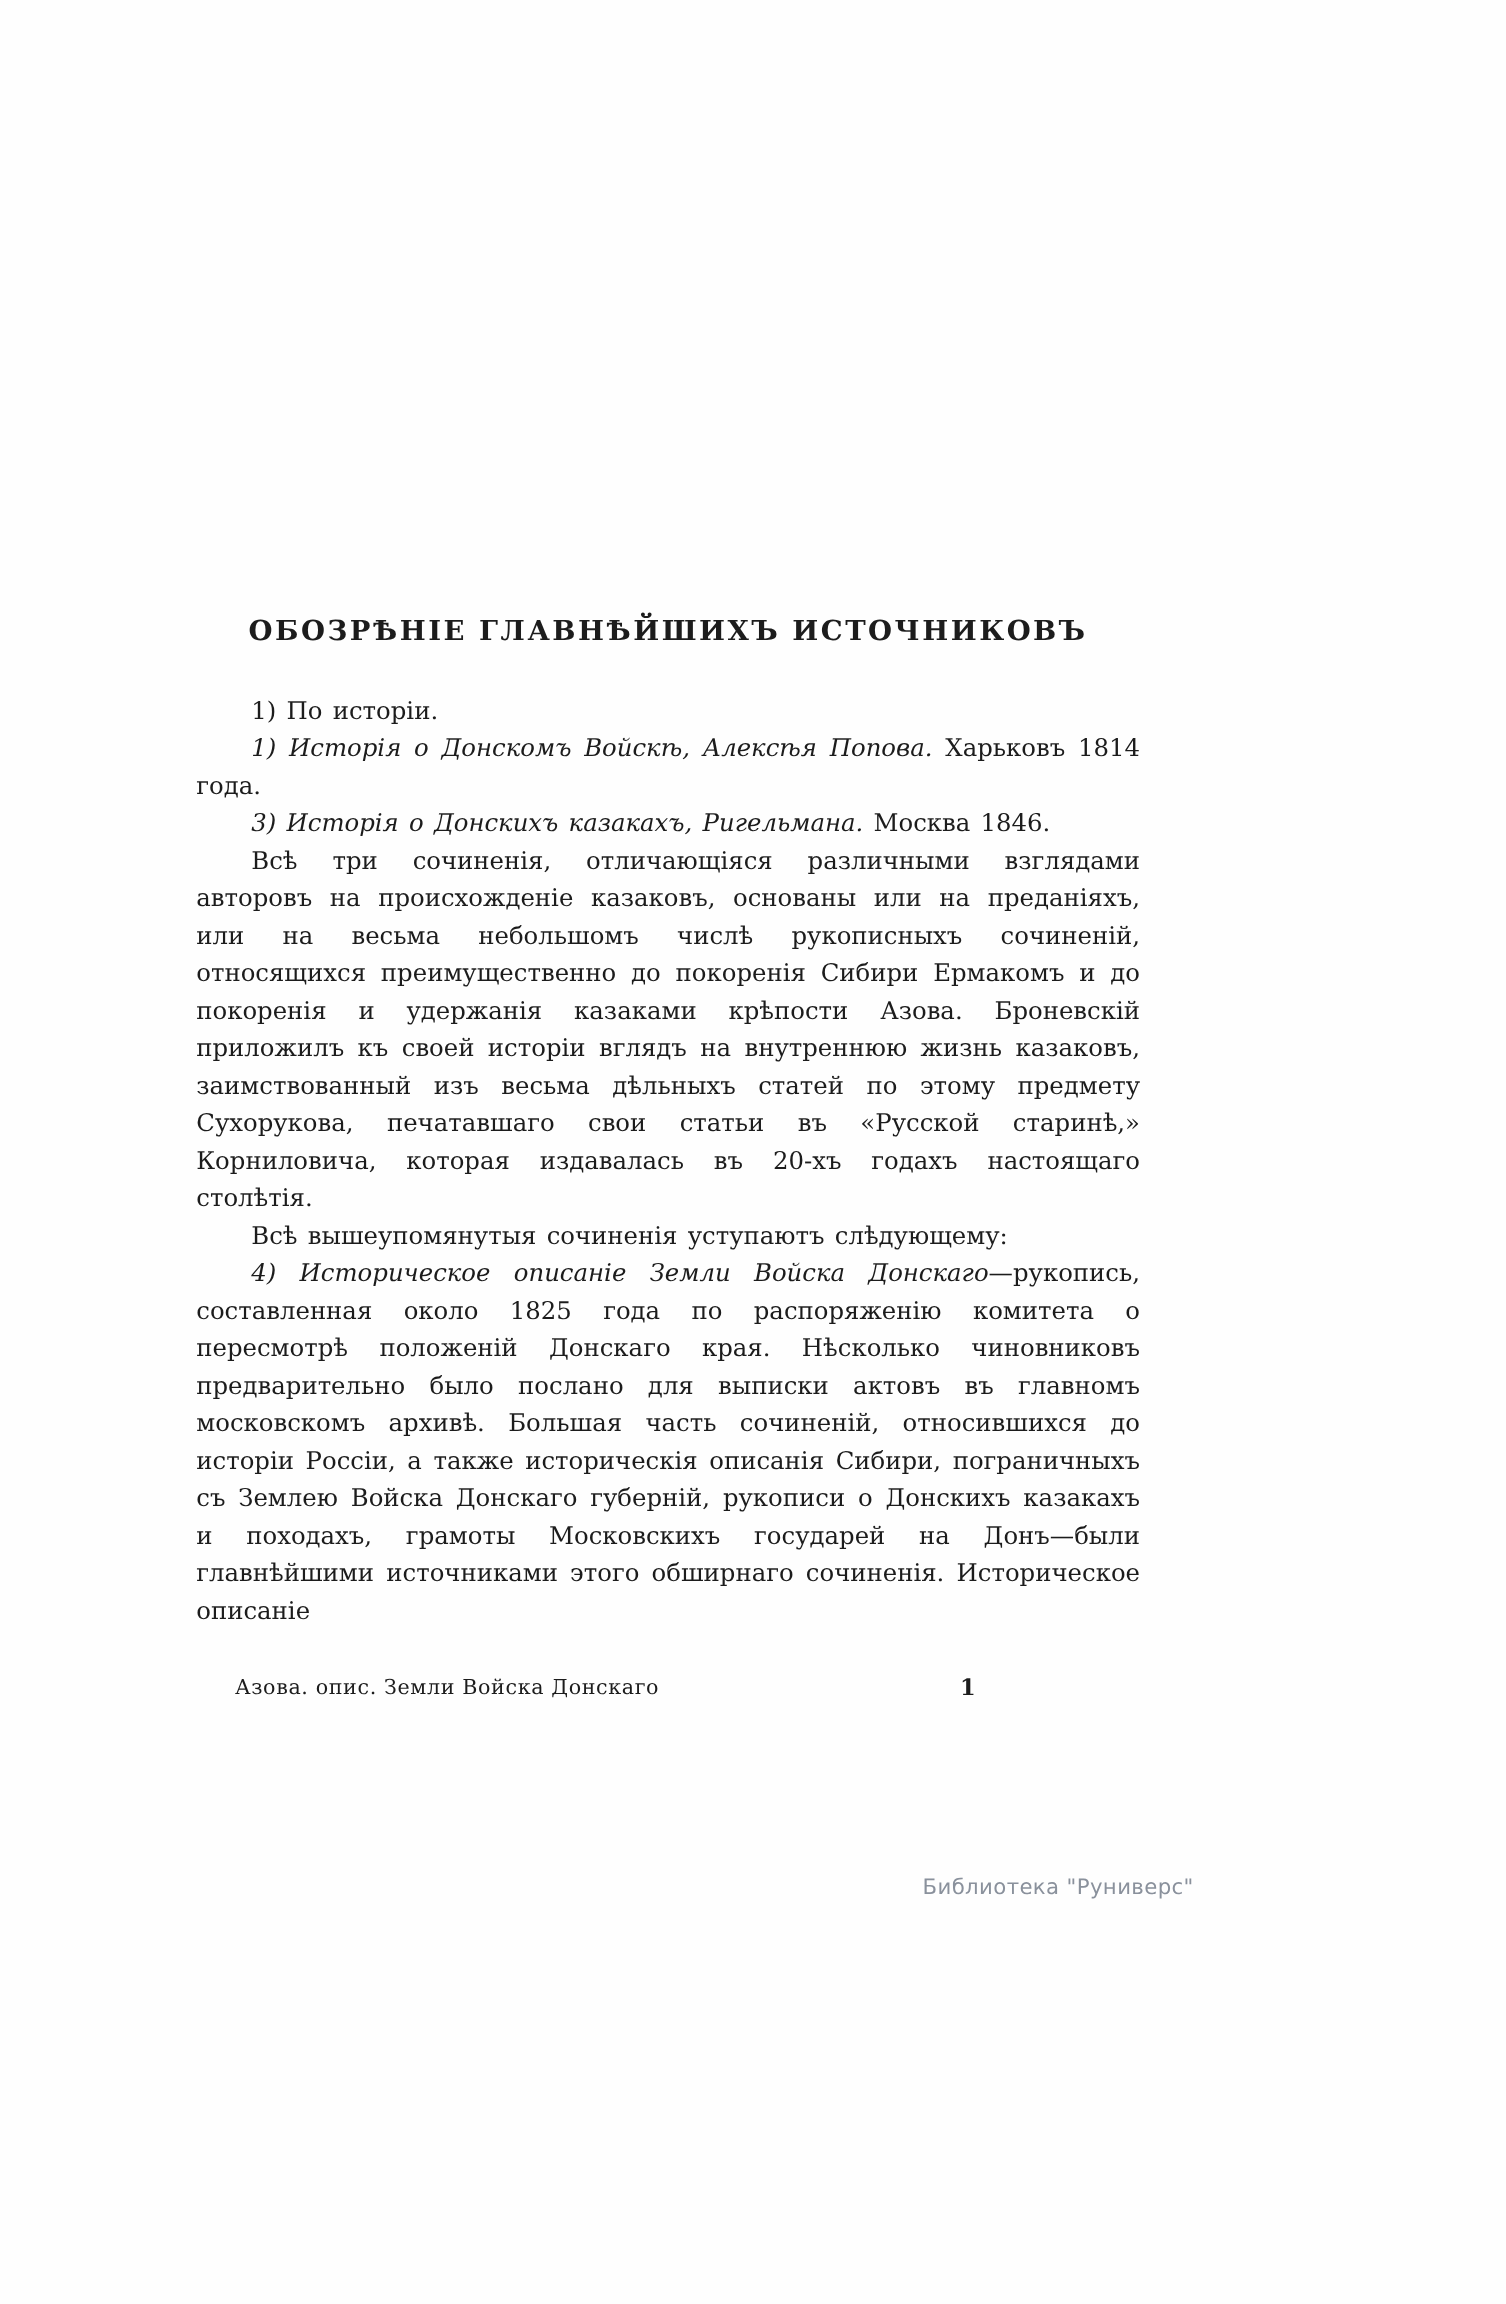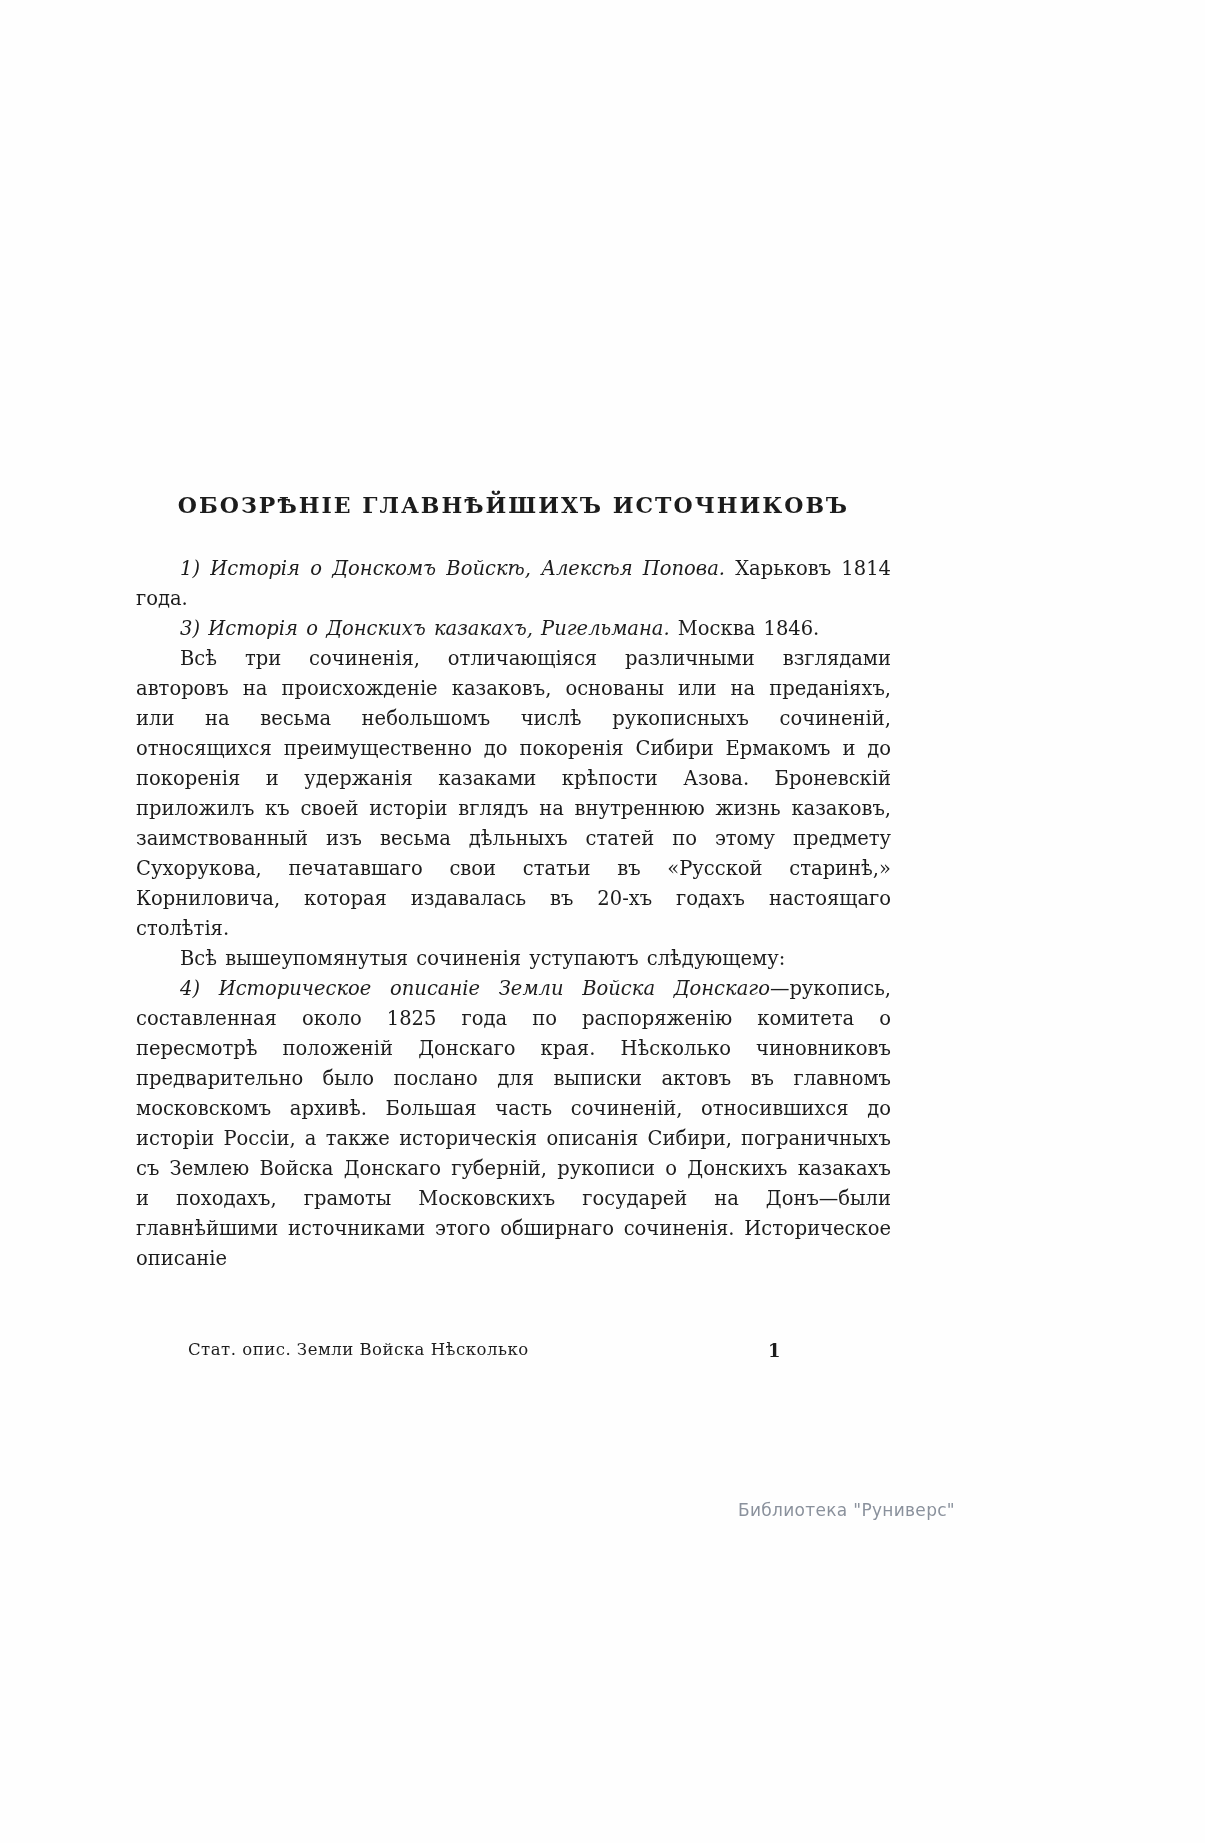--- a/index.html
+++ b/index.html
@@ -11,21 +11,21 @@
     position: relative;
     width: 1205px;
     height: 1843px;
     background: #fefefe;
     overflow: hidden;
     font-family: "DejaVu Serif", "Liberation Serif", serif;
     color: #1c1c1c;
   }
   .content {
     position: absolute;
-    left: 136px;
+    left: 157px;
     top: 492px;
     width: 755px;
   }
   .page-title {
     text-align: center;
     font-size: 22px;
     font-weight: bold;
     letter-spacing: 2px;
     margin: 0 0 36px 0;
     white-space: nowrap;
@@ -77,36 +77,37 @@
 <body>
 
 <div class="scan-page">
 
   <div class="content">
 
     <h1 class="page-title">ОБОЗРѢНІЕ ГЛАВНѢЙШИХЪ ИСТОЧНИКОВЪ</h1>
 
     <div class="body-text">
 
+      <p><span>1) По исторіи.</span></p>
 
 
       <p><span class="seg-italic">1) Исторія о Донскомъ Войскѣ, Алексѣя Попова.</span><span> Харьковъ 1814 года.</span></p>
 
 
       <p><span class="seg-italic">3) Исторія о Донскихъ казакахъ, Ригельмана.</span><span> Москва 1846.</span></p>
 
       <p><span>Всѣ три сочиненія, отличающіяся различными взглядами авторовъ на происхожденіе казаковъ, основаны или на преданіяхъ, или на весьма небольшомъ числѣ рукописныхъ сочиненій, относящихся преимущественно до покоренія Сибири Ермакомъ и до покоренія и удержанія казаками крѣпости Азова. Броневскій приложилъ къ своей исторіи вглядъ на внутреннюю жизнь казаковъ, заимствованный изъ весьма дѣльныхъ статей по этому предмету Сухорукова, печатавшаго свои статьи въ «Русской старинѣ,» Корниловича, которая издавалась въ 20-хъ годахъ настоящаго столѣтія.</span></p>
 
       <p><span>Всѣ вышеупомянутыя сочиненія уступаютъ слѣдующему:</span></p>
 
       <p><span class="seg-italic">4) Историческое описаніе Земли Войска Донскаго</span><span>—рукопись, составленная около 1825 года по распоряженію комитета о пересмотрѣ положеній Донскаго края. Нѣсколько чиновниковъ предварительно было послано для выписки актовъ въ главномъ московскомъ архивѣ. Большая часть сочиненій, относившихся до исторіи Россіи, а также историческія описанія Сибири, пограничныхъ съ Землею Войска Донскаго губерній, рукописи о Донскихъ казакахъ и походахъ, грамоты Московскихъ государей на Донъ—были главнѣйшими источниками этого обширнаго сочиненія. Историческое описаніе</span></p>
 
     </div>
   </div>
 
   <div class="footer-line">
-    <span class="footer-signature">Стат. опис. Земли Войска Нѣсколько</span>
+    <span class="footer-signature">Азова. опис. Земли Войска Донскаго</span>
     <span class="footer-page-number">1</span>
   </div>
 
   <div class="library-watermark">Библиотека "Руниверс"</div>
 
 </div>
 
 </body></html>

